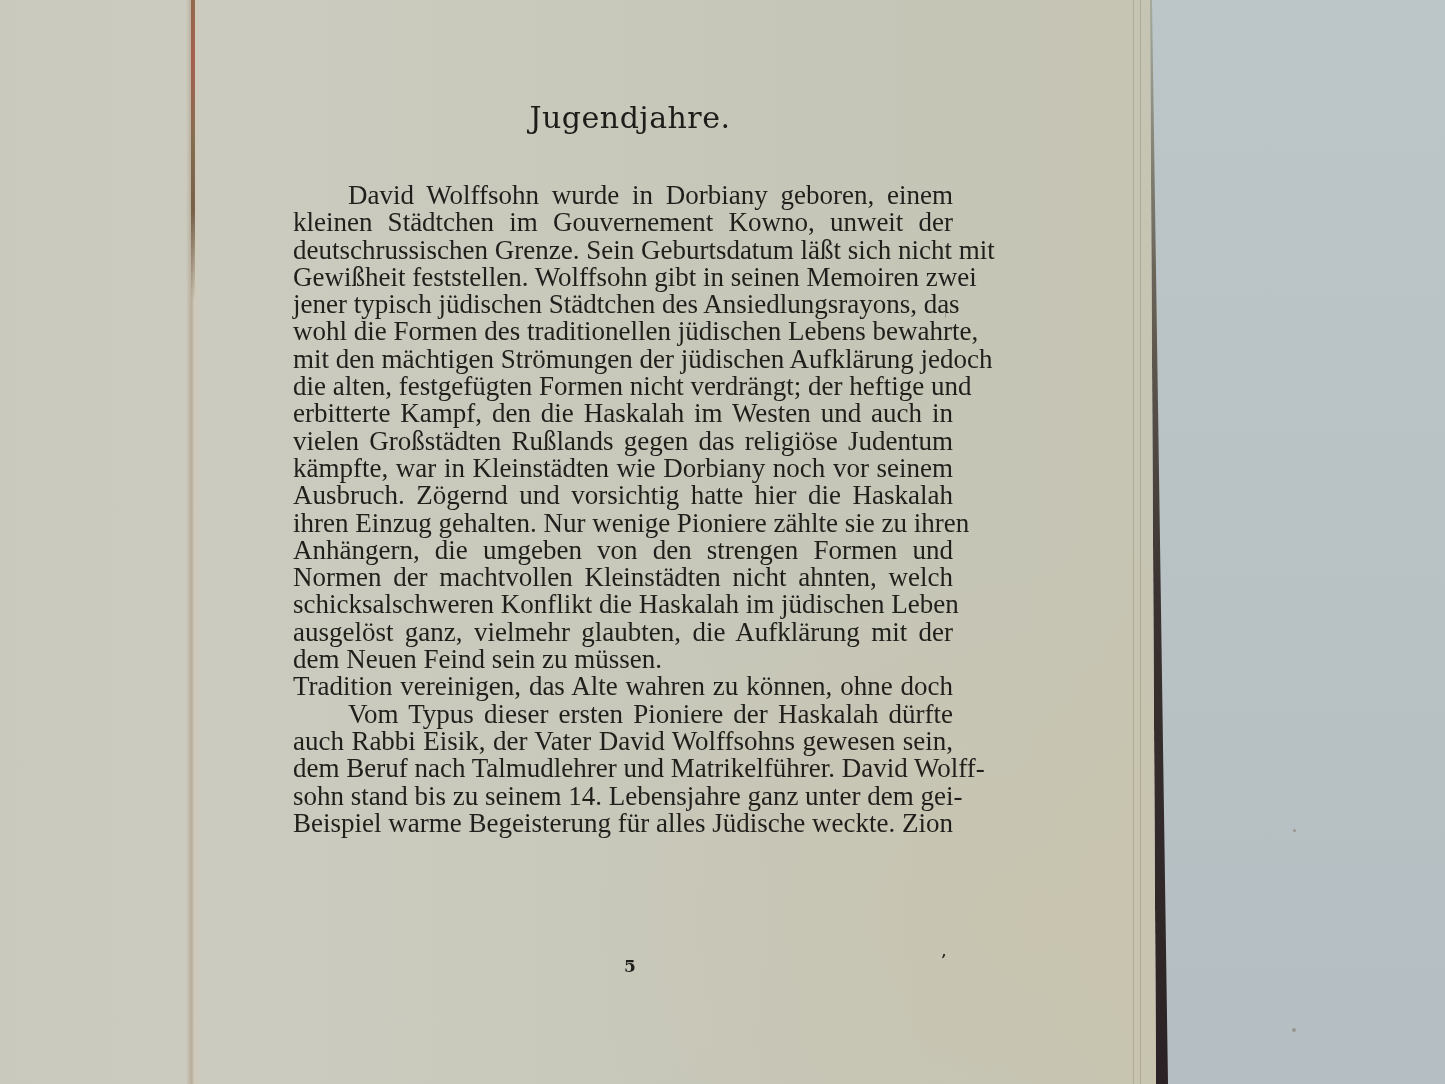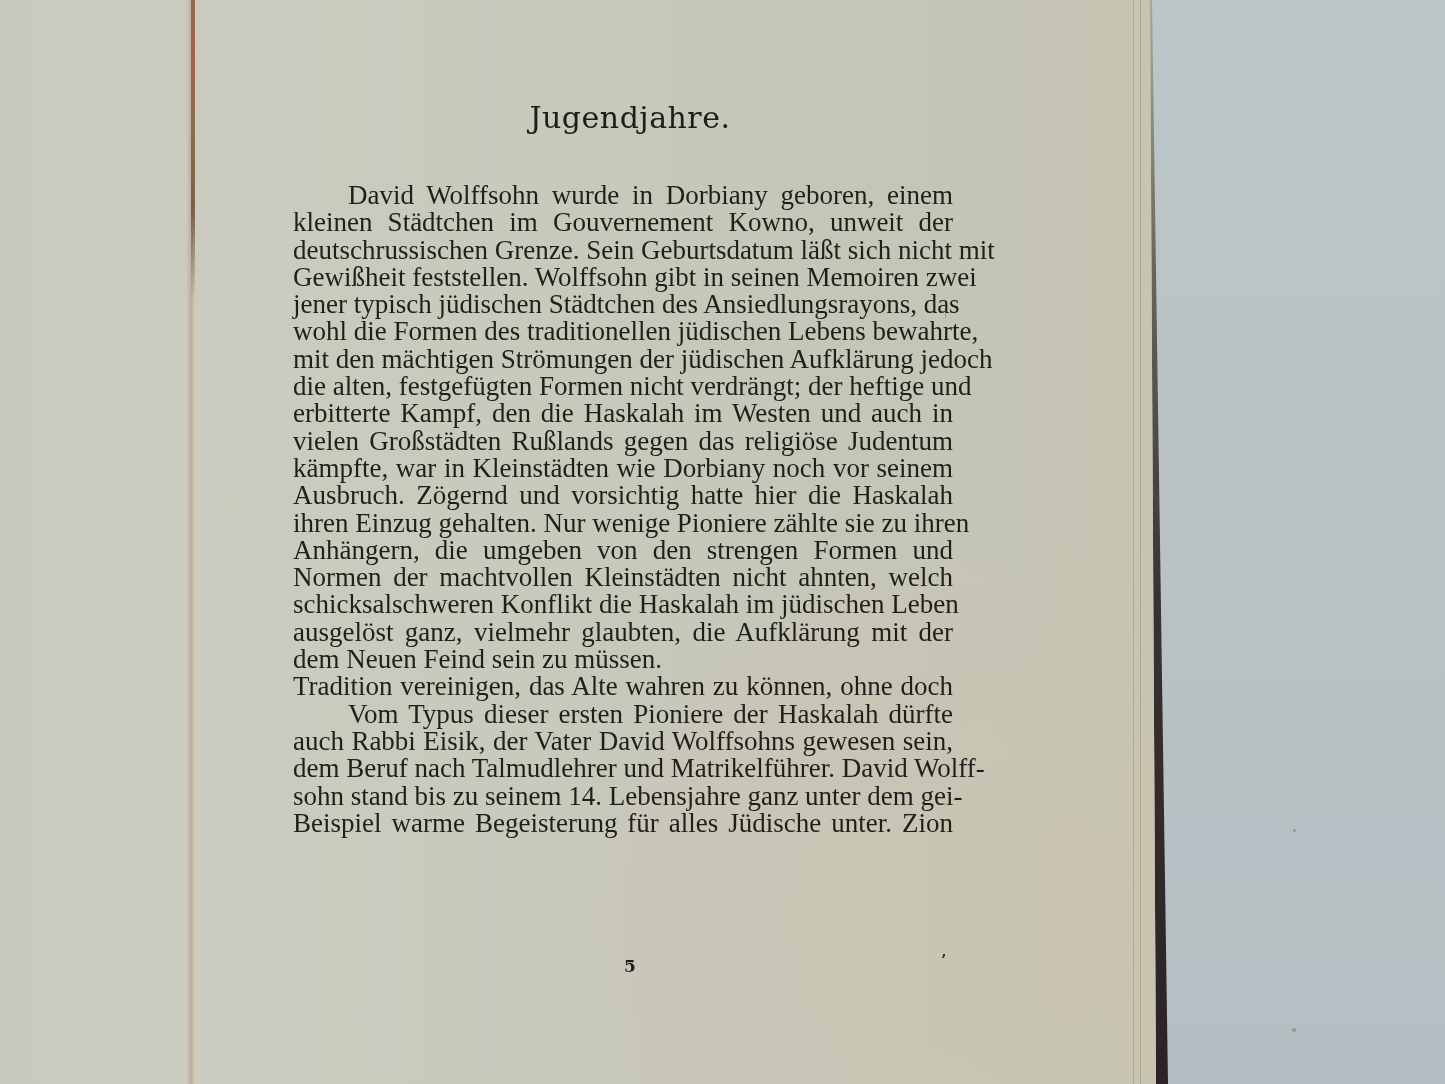--- a/index.html
+++ b/index.html
@@ -165,21 +165,21 @@
         <span class="line">schicksalschweren Konflikt die Haskalah im jüdischen Leben</span>
         <span class="line">ausgelöst ganz, vielmehr glaubten, die Aufklärung mit der</span>
         <span class="line last">dem Neuen Feind sein zu müssen.</span>
         <span class="line">Tradition vereinigen, das Alte wahren zu können, ohne doch</span>
       </div>
       <div>
         <span class="line indent">Vom Typus dieser ersten Pioniere der Haskalah dürfte</span>
         <span class="line">auch Rabbi Eisik, der Vater David Wolffsohns gewesen sein,</span>
         <span class="line">dem Beruf nach Talmudlehrer und Matrikelführer. David Wolff-</span>
         <span class="line">sohn stand bis zu seinem 14. Lebensjahre ganz unter dem gei-</span>
-        <span class="line">Beispiel warme Begeisterung für alles Jüdische unter. Zion</span>
+        <span class="line">Beispiel warme Begeisterung für alles Jüdische weckte. Zion</span>
       </div>
     </div>
 
     <div class="margin-mark"></div>
     <div class="page-number">5</div>
     <div class="signature-mark">ʼ</div>
   </div>
 
   <div class="smudge" style="left:1292px;top:1028px;width:4px;height:4px;"></div>
   <div class="smudge" style="left:1293px;top:829px;width:3px;height:3px;"></div>

